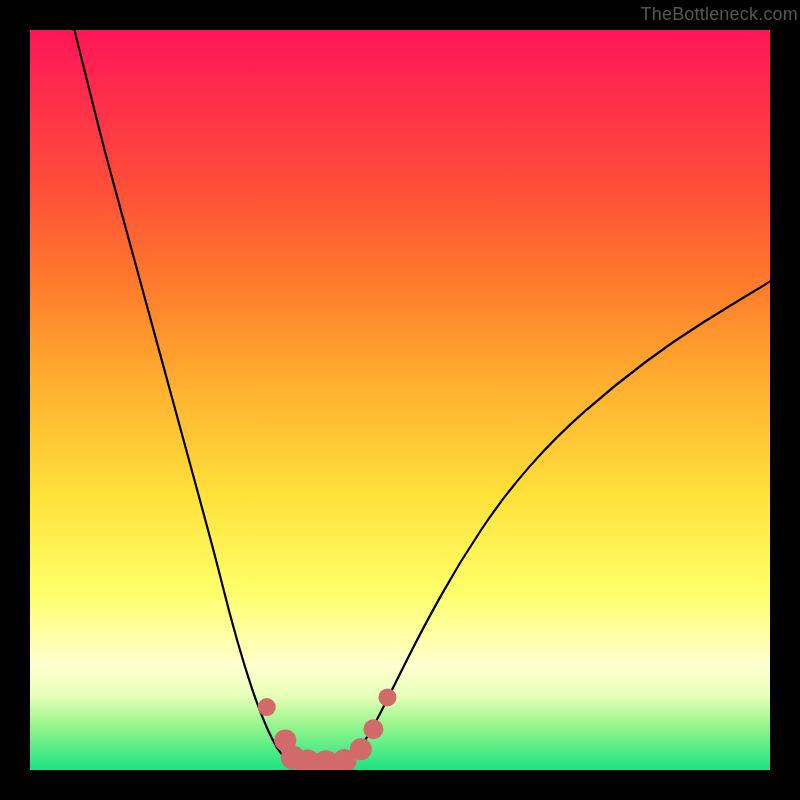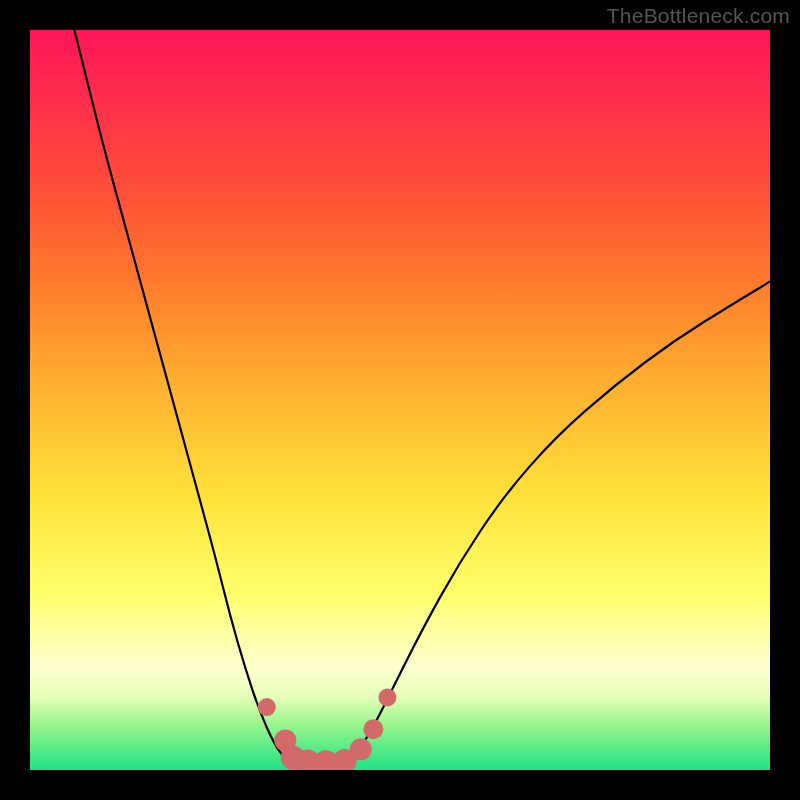--- a/index.html
+++ b/index.html
@@ -13,23 +13,23 @@
   }
   .frame {
     position: relative;
     width: 800px;
     height: 800px;
     background: #000;
   }
   .watermark {
     position: absolute;
     top: 4px;
-    right: 10px;
+    right: 2px;
     color: #555;
-    font-size: 21px;
+    font-size: 18px;
     font-weight: 500;
     letter-spacing: 0.2px;
     z-index: 20;
     user-select: none;
   }
   .plot-box {
     position: absolute;
     left: 30px;
     top: 30px;
     width: 740px;

